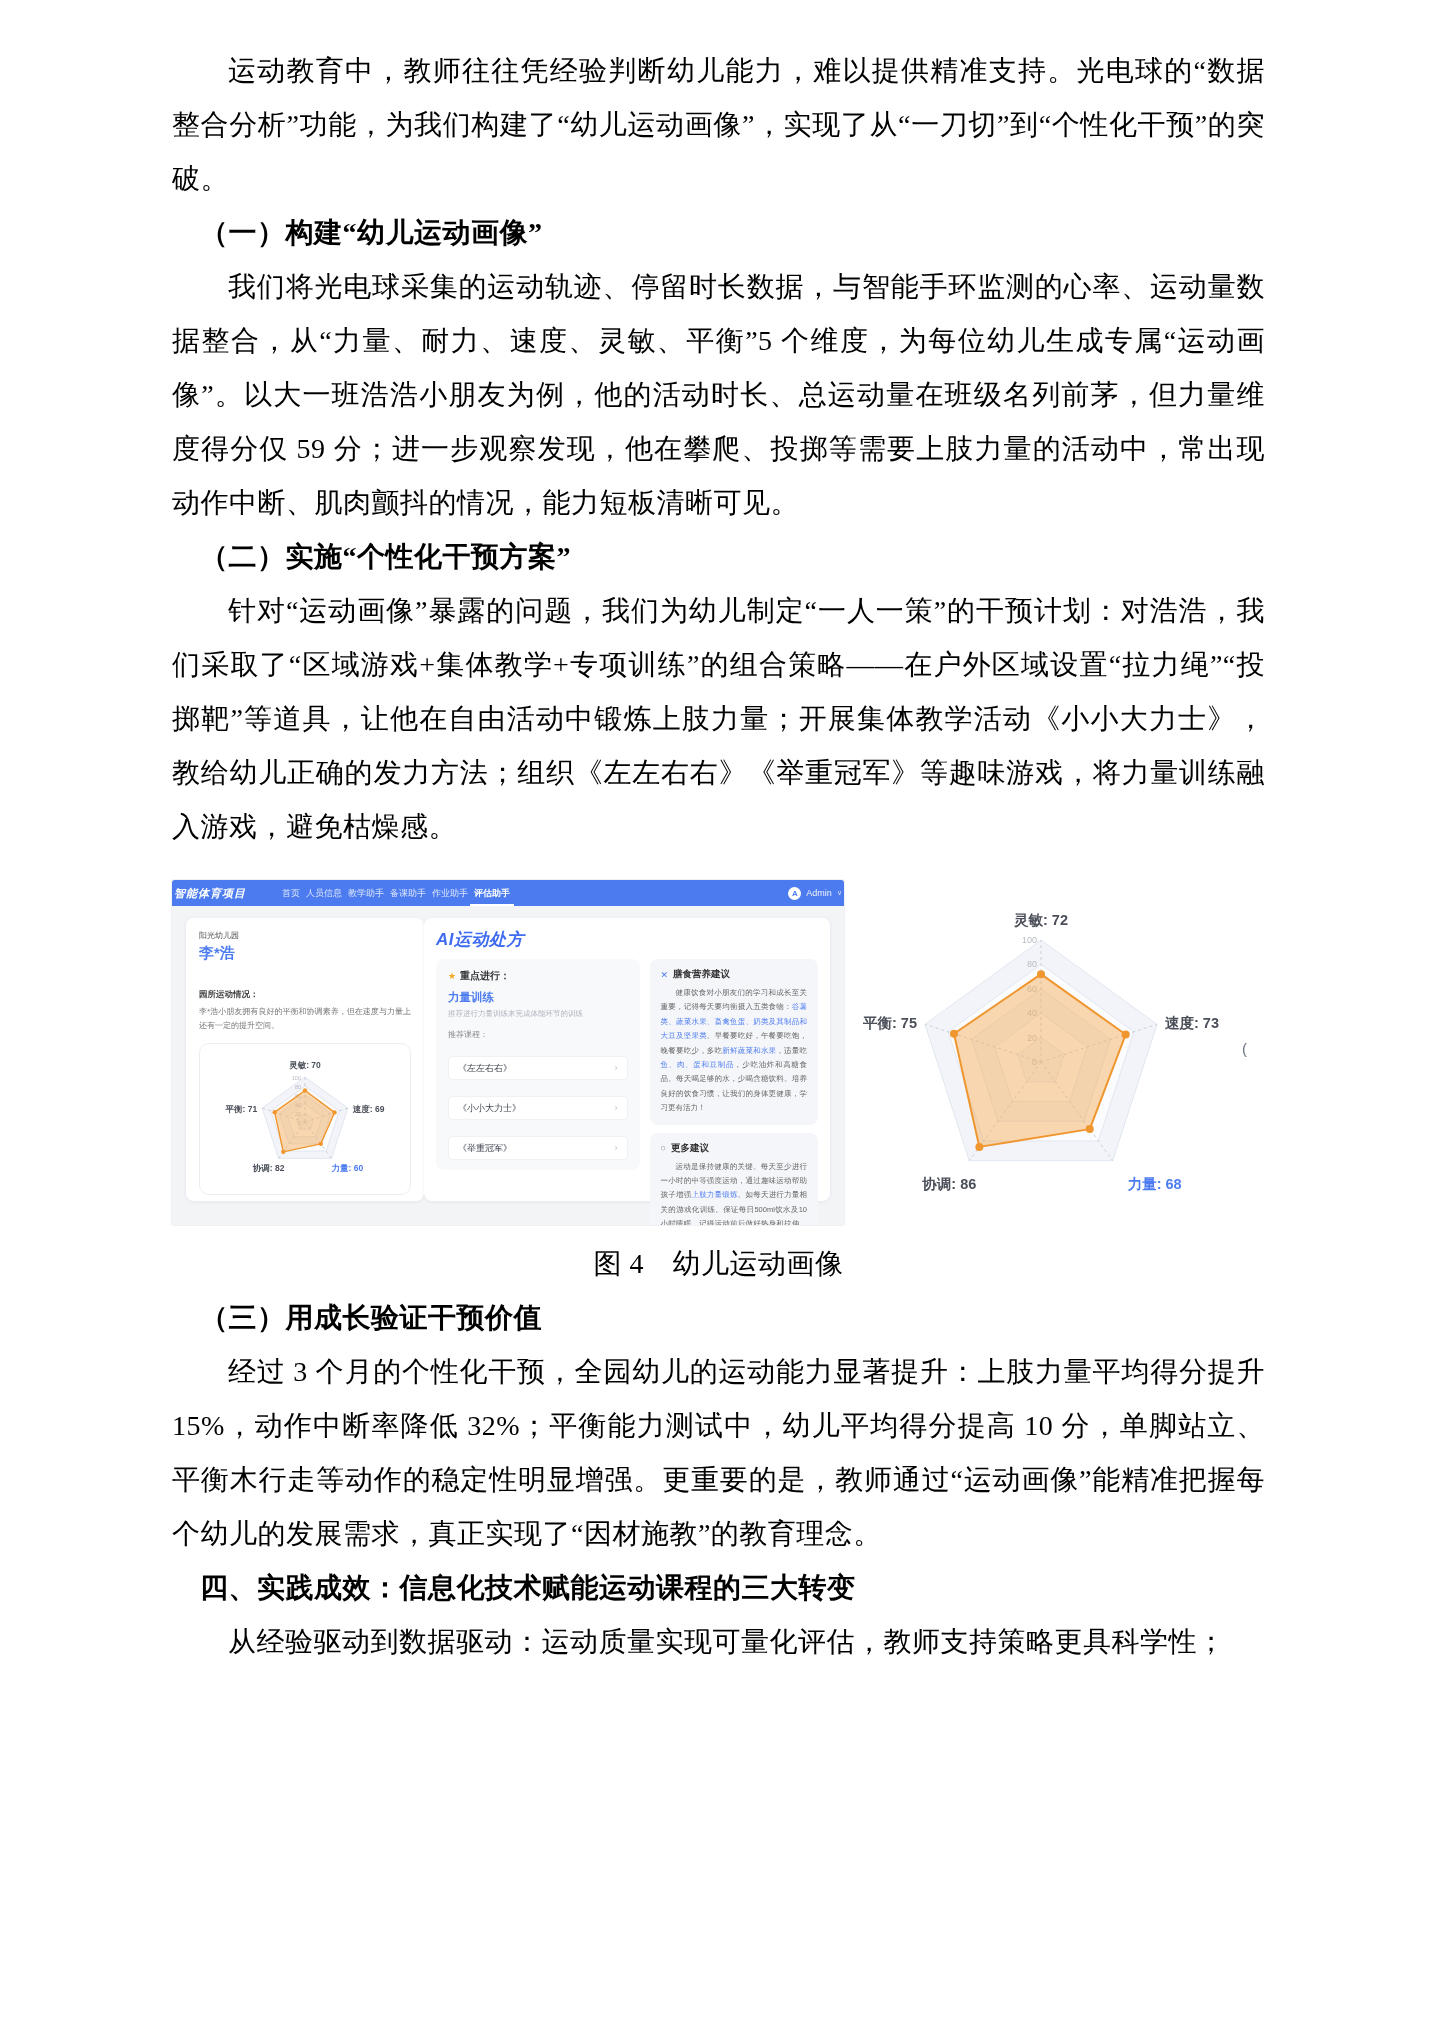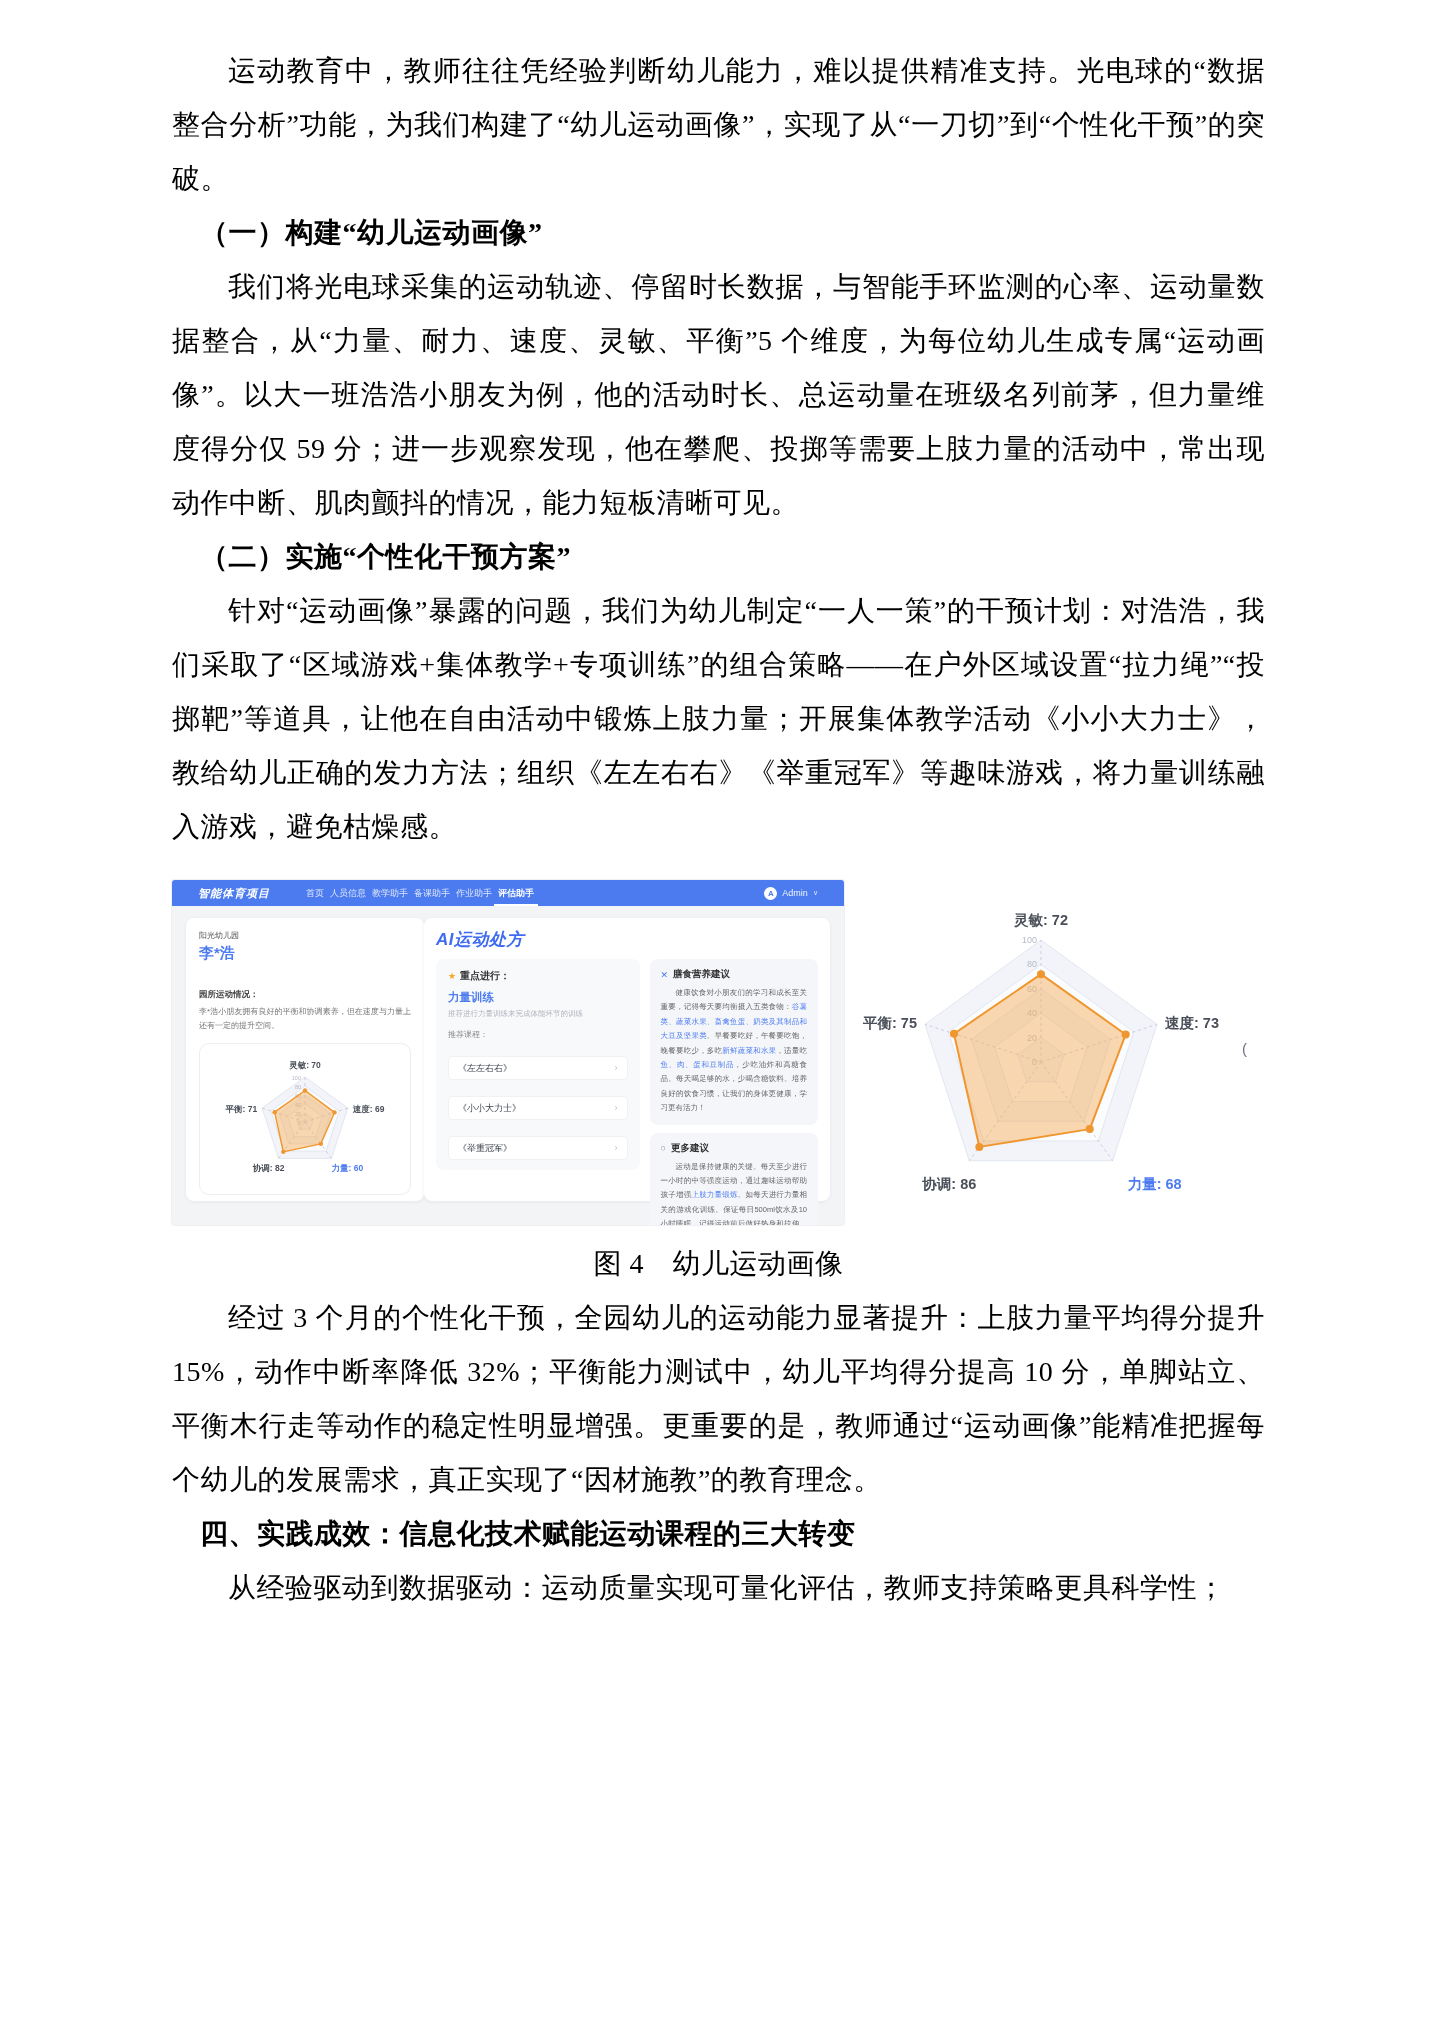--- a/index.html
+++ b/index.html
@@ -9,21 +9,21 @@
   .doc p,.doc h3{margin:0;font-size:28px;line-height:54px;font-weight:normal;
        text-align:justify;letter-spacing:0.5px;}
   .doc p.para{text-indent:2em;}
   .doc h3{font-weight:700;text-indent:1em;text-align:left;}
   .caption{text-align:center !important;text-indent:0 !important;margin-top:12px !important;}
   
   .figure{margin-top:26px;display:flex;height:345px;}
   .app-shot{width:672px;height:345px;background:#f3f4f6;border-radius:3px;overflow:hidden;
             font-family:"Liberation Sans","DejaVu Sans",sans-serif;flex:none;
             box-shadow:0 0 0 1px #eef0f3;}
-  .app-header{height:26px;background:#4b7bef;display:flex;align-items:center;padding:0 26px;}
+  .app-header{height:26px;background:#4b7bef;display:flex;align-items:center;padding:0 2px;}
   .app-logo{color:#fff;font-size:11px;font-weight:bold;letter-spacing:1px;font-style:italic;}
   .app-nav{display:flex;gap:6px;margin-left:36px;height:100%;align-items:center;}
   .nav-item{color:rgba(255,255,255,.82);font-size:9px;height:100%;display:flex;
             align-items:center;position:relative;cursor:pointer;}
   .nav-item.active{color:#fff;font-weight:bold;}
   .nav-item.active:after{content:"";position:absolute;left:-4px;right:-4px;bottom:0;height:2px;background:#fff;}
   .app-user{margin-left:auto;display:flex;align-items:center;gap:5px;}
   .avatar{width:13px;height:13px;border-radius:50%;background:#fff;color:#4b7bef;
           font-size:8px;font-weight:bold;display:flex;align-items:center;justify-content:center;}
   .user-name{color:rgba(255,255,255,.92);font-size:9px;}
@@ -206,16 +206,17 @@
           <text x="320.02889498800874" y="148.2999266862564" text-anchor="start" font-size="14.5" font-weight="600" fill="#4a4f59">速度: 73</text>
           <text x="309.7098007796817" y="308.7000733137436" text-anchor="middle" font-size="14.5" font-weight="600" fill="#4d7cf0">力量: 68</text>
           <text x="104.29019922031829" y="308.7000733137436" text-anchor="middle" font-size="14.5" font-weight="600" fill="#4a4f59">协调: 86</text>
           <text x="71.97110501199126" y="148.29992668625644" text-anchor="end" font-size="14.5" font-weight="600" fill="#4a4f59">平衡: 75</text>
         </svg>
       <span class="stray">(</span>
     </div>
   </div>
 
   <p class="caption">图 4　幼儿运动画像</p>
+  <h3>（三）用成长验证干预价值</h3>
   <p class="para">经过 3 个月的个性化干预，全园幼儿的运动能力显著提升：上肢力量平均得分提升 15%，动作中断率降低 32%；平衡能力测试中，幼儿平均得分提高 10 分，单脚站立、平衡木行走等动作的稳定性明显增强。更重要的是，教师通过“运动画像”能精准把握每个幼儿的发展需求，真正实现了“因材施教”的教育理念。</p>
   <h3>四、实践成效：信息化技术赋能运动课程的三大转变</h3>
   <p class="para">从经验驱动到数据驱动：运动质量实现可量化评估，教师支持策略更具科学性；</p>
 </div>
 
 </body></html>

